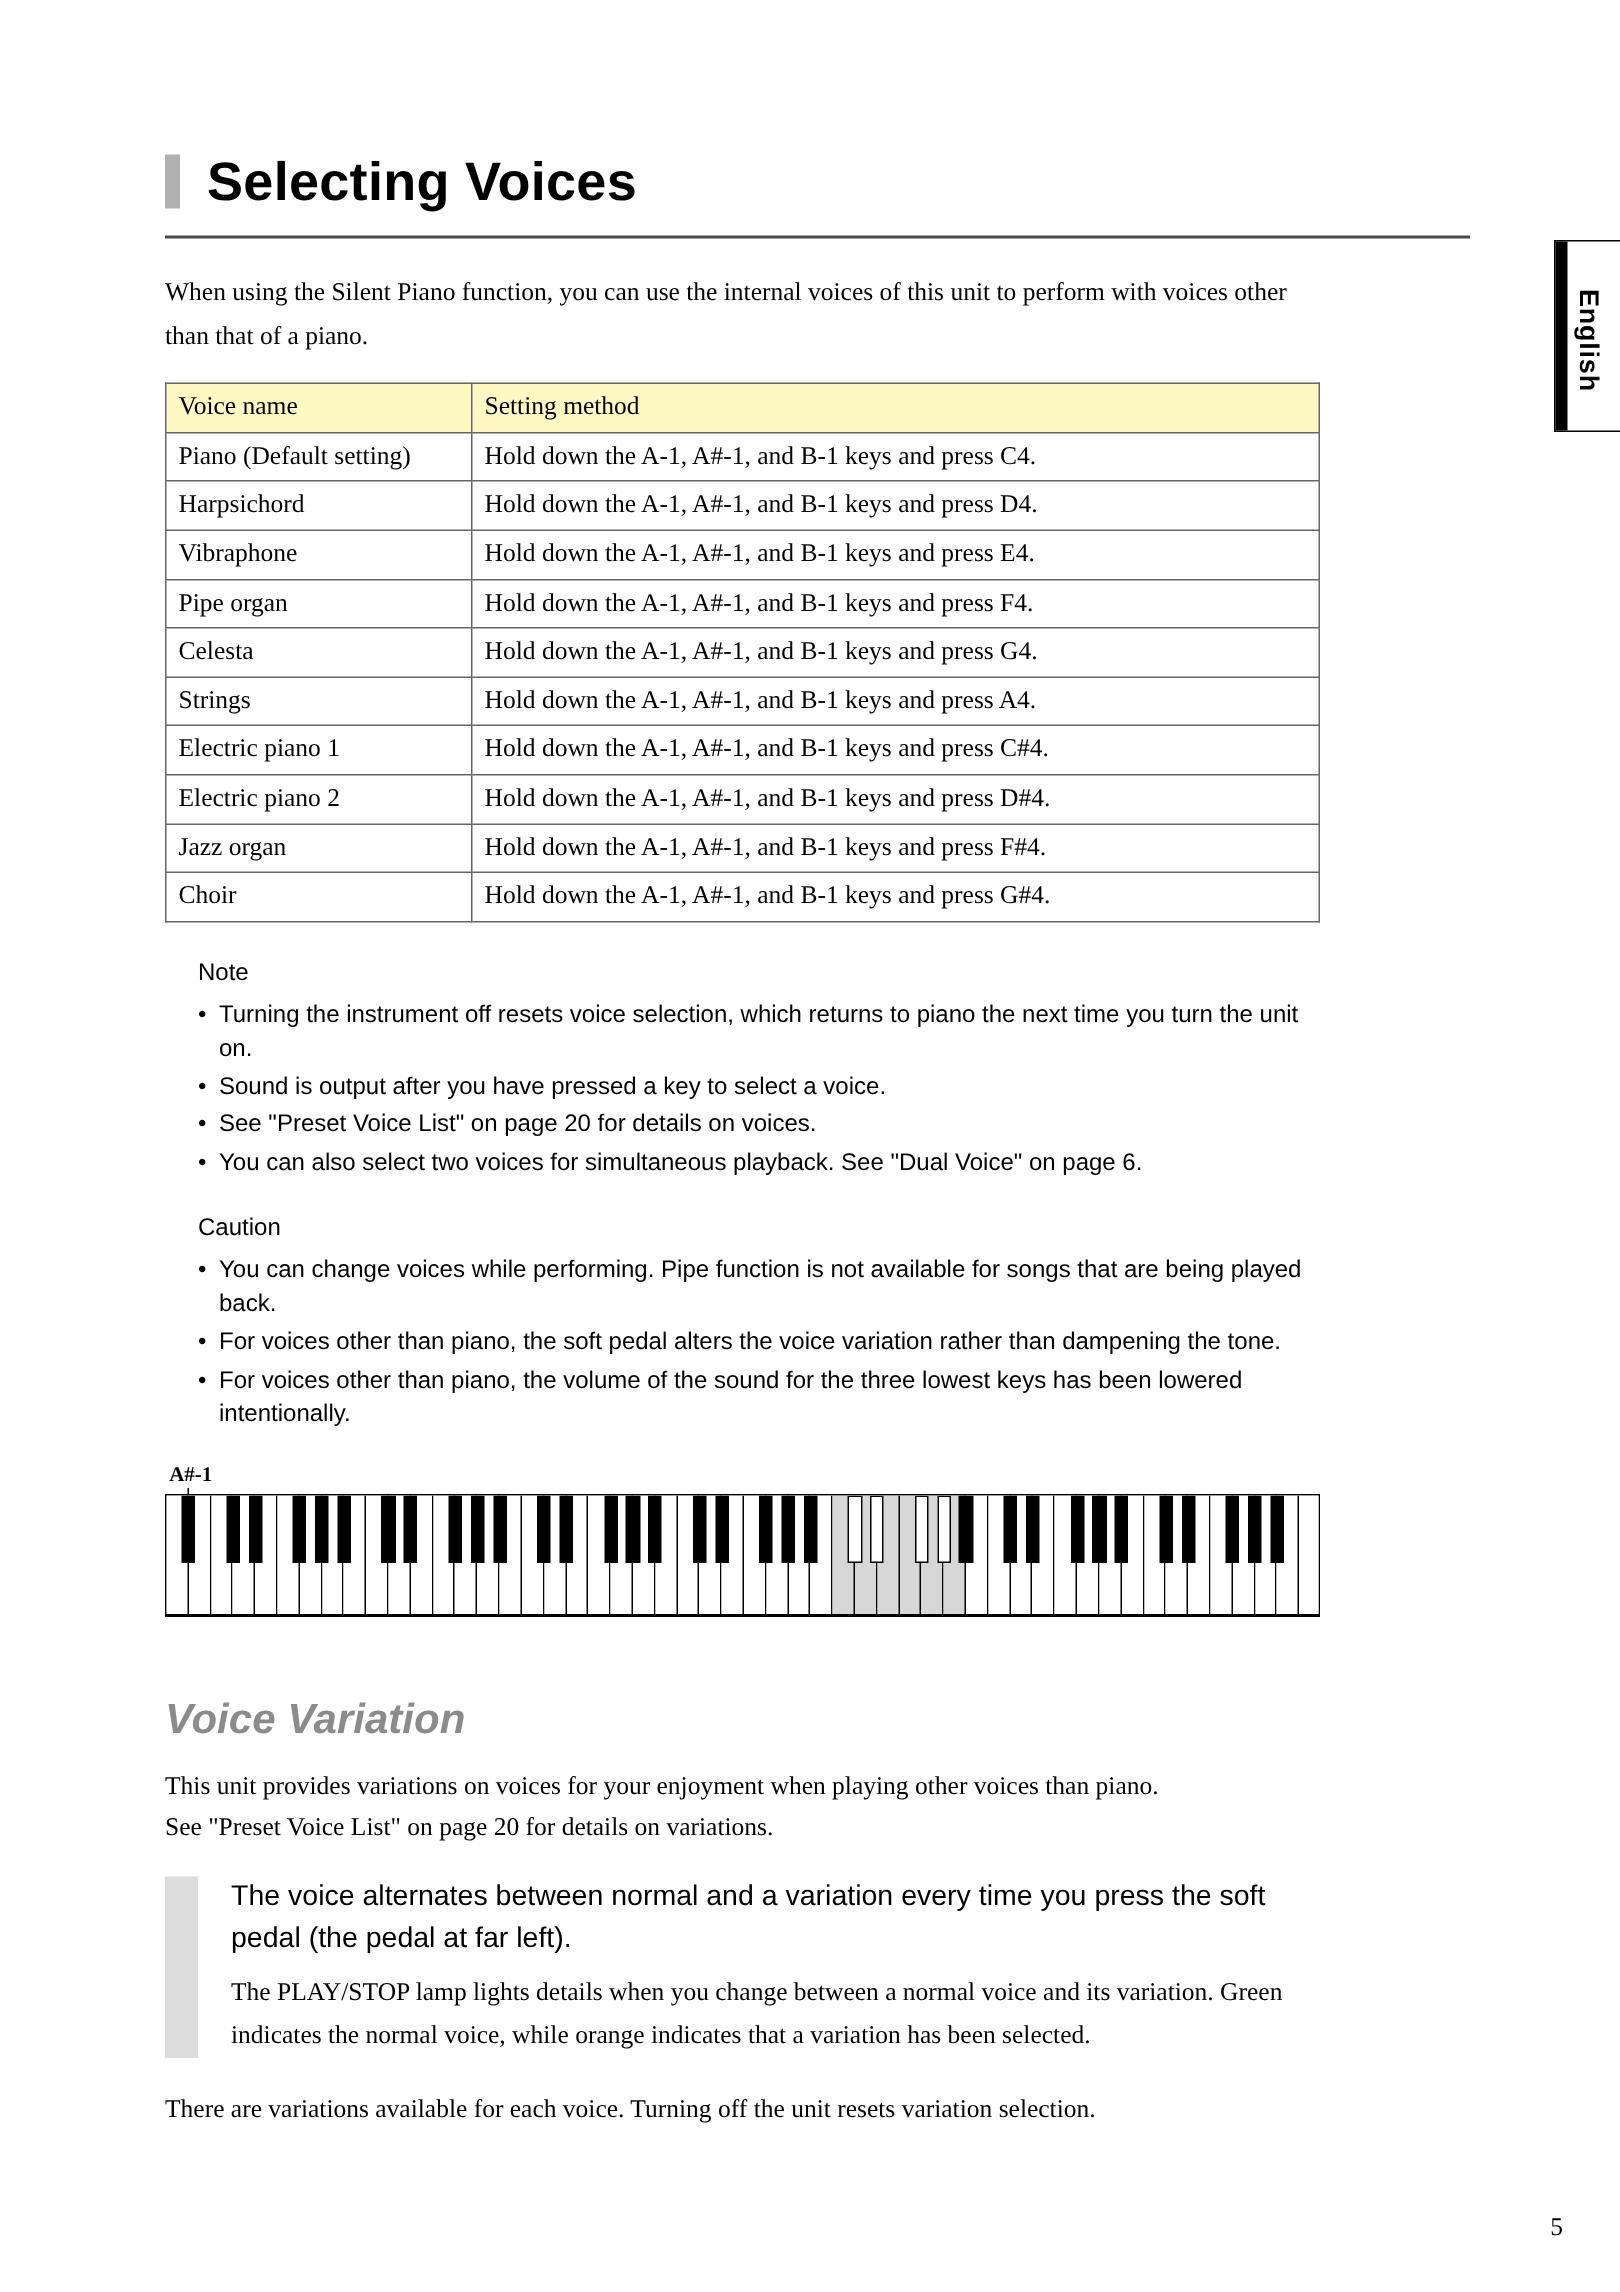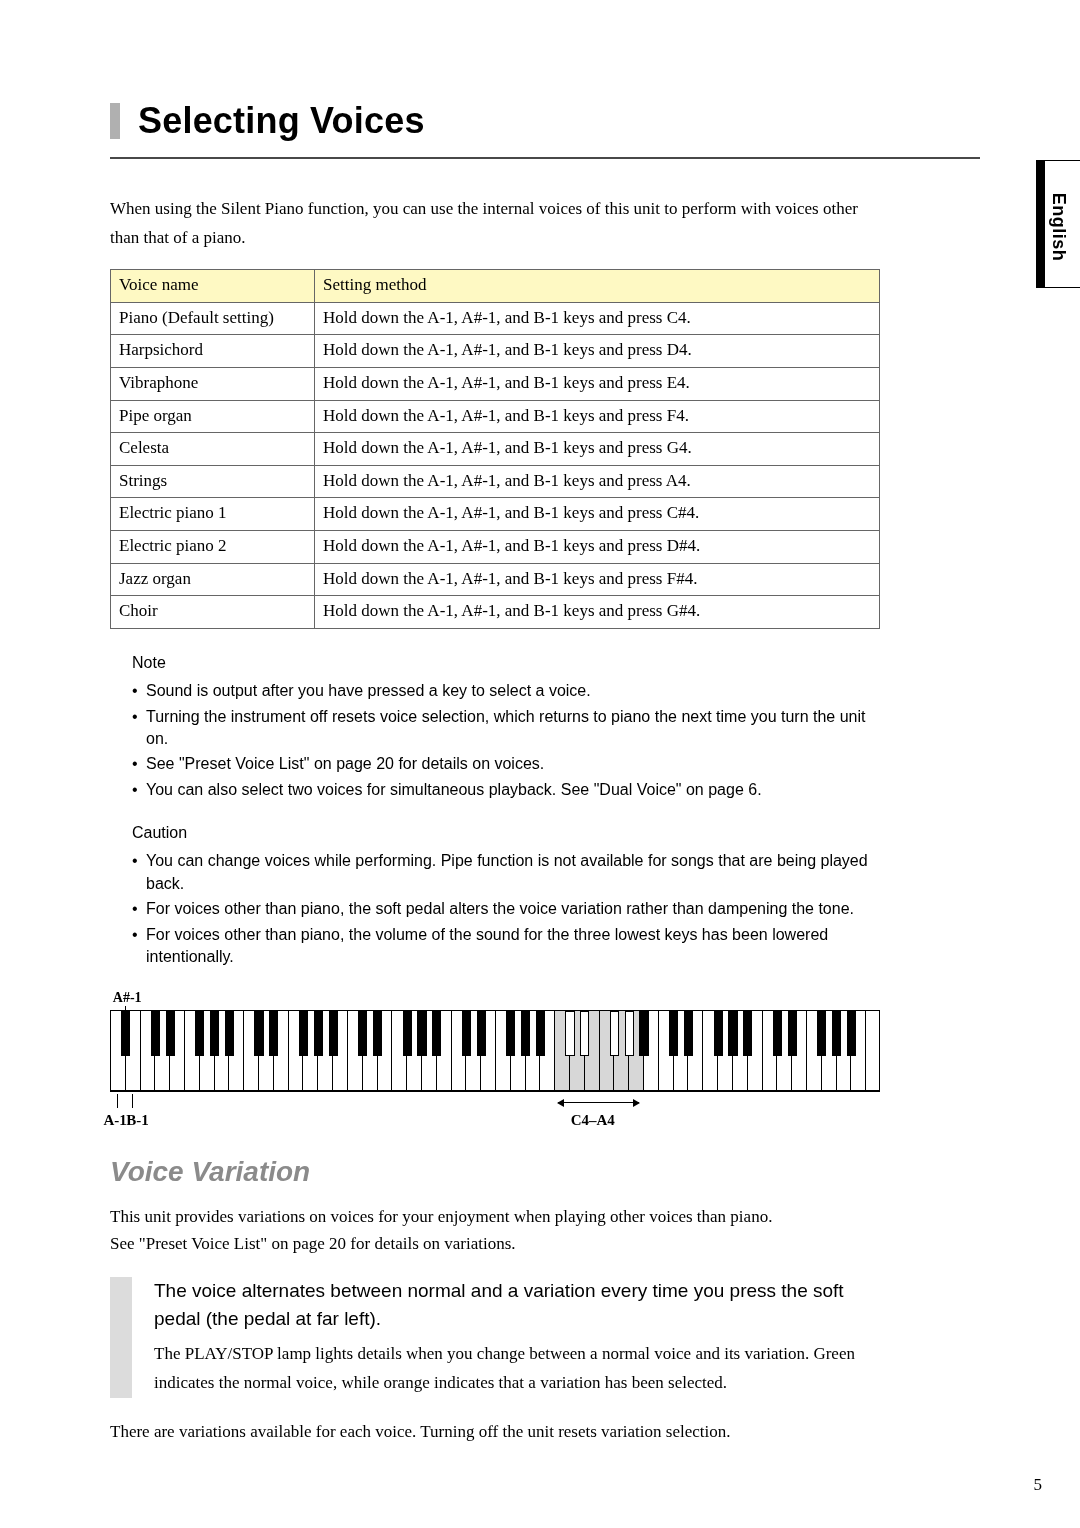--- a/index.html
+++ b/index.html
@@ -47,21 +47,21 @@
     letter-spacing: 0.5px;
     white-space: nowrap;
     padding-left: 6px;
   }
   
   .h1-wrap {
     display: flex;
     align-items: center;
     border-bottom: 2px solid #484848;
     padding-bottom: 10px;
-    margin-bottom: 36px;
+    margin-bottom: 22px;
     text-align: center;
   }
   .h1-bar {
     width: 10px;
     height: 36px;
     background: #b0b0b0;
     margin-right: 18px;
     flex: none;
   }
   .h1 {
@@ -106,21 +106,21 @@
   }
   .note-ul li:before {
     content: "•";
     position: absolute;
     left: 0;
     top: 0;
   }
   
   .kbd-area {
     width: 862px;
-    margin-bottom: 28px;
+    margin-bottom: 48px;
   }
   .kbd-top-labels {
     position: relative;
     height: 22px;
   }
   .kbd-top-labels .lbl {
     position: absolute;
     top: 0;
     font-weight: 700;
     font-size: 14px;
@@ -295,22 +295,22 @@
         <tr>
           <td>Choir</td>
           <td>Hold down the A-1, A#-1, and B-1 keys and press G#4.</td>
         </tr>
       </tbody>
   </table>
 
   <div class="note-block">
     <div class="note-title sans">Note</div>
     <ul class="note-ul sans" id="note-ul">
+        <li>Turning the instrument off resets voice selection, which returns to piano the next time you turn the unit on.</li>
         <li>Sound is output after you have pressed a key to select a voice.</li>
-        <li>Turning the instrument off resets voice selection, which returns to piano the next time you turn the unit on.</li>
         <li>See "Preset Voice List" on page 20 for details on voices.</li>
         <li>You can also select two voices for simultaneous playback. See "Dual Voice" on page 6.</li>
       </ul>
   </div>
 
   <div class="note-block">
     <div class="note-title sans">Caution</div>
     <ul class="note-ul sans" id="caution-ul">
         <li>You can change voices while performing. Pipe function is not available for songs that are being played back.</li>
         <li>For voices other than piano, the soft pedal alters the voice variation rather than dampening the tone.</li>
@@ -406,28 +406,20 @@
         <div class="black-key" style="left: 572.91px; width: 9.18077px;"></div>
         <div class="black-key" style="left: 602.525px; width: 9.18077px;"></div>
         <div class="black-key" style="left: 617.333px; width: 9.18077px;"></div>
         <div class="black-key" style="left: 632.14px; width: 9.18077px;"></div>
         <div class="black-key" style="left: 661.756px; width: 9.18077px;"></div>
         <div class="black-key" style="left: 676.563px; width: 9.18077px;"></div>
         <div class="black-key" style="left: 706.179px; width: 9.18077px;"></div>
         <div class="black-key" style="left: 720.987px; width: 9.18077px;"></div>
         <div class="black-key" style="left: 735.794px; width: 9.18077px;"></div>
       </div>
-    <div class="kbd-bottom">
-      <span class="ptr-up" style="left: 7.40385px; top: -2px; height: 14px;"></span>
-      <span class="ptr-up" style="left: 22.2115px; top: -2px; height: 14px;"></span>
-      <span class="lbl" style="left: -6.59615px; top: 14px;">A-1</span>
-      <span class="lbl" style="left: 16.2115px; top: 14px;">B-1</span>
-      <span class="range-line" style="left: 448.231px; top: 6px; width: 80.8462px;"></span>
-      <span class="lbl" style="left: 460.654px; top: 14px;">C4–A4</span>
-    </div>
   </div>
 
   <div class="h2 sans">Voice Variation</div>
   <p class="para" style="margin-bottom:0;">This unit provides variations on voices for your enjoyment when playing other voices than piano.</p>
   <p class="para">See "Preset Voice List" on page 20 for details on variations.</p>
 
   <div class="box">
     <div class="side"></div>
     <div class="body">
       <div class="title sans">The voice alternates between normal and a variation every time you press the soft pedal (the pedal at far left).</div>

